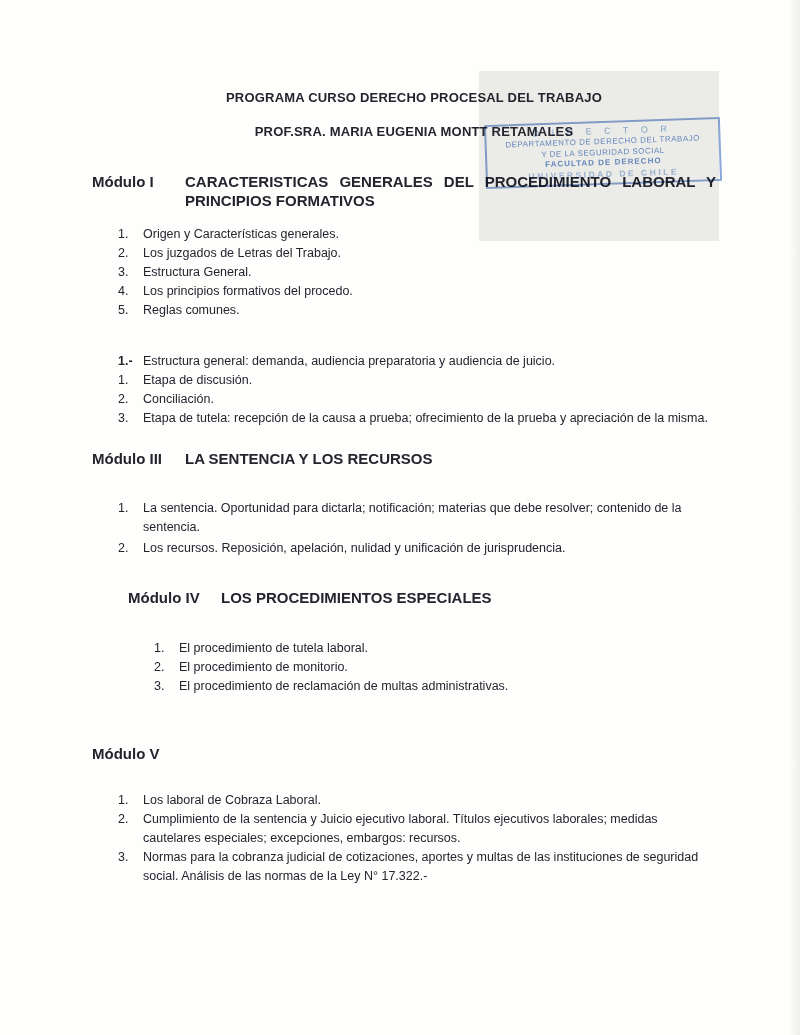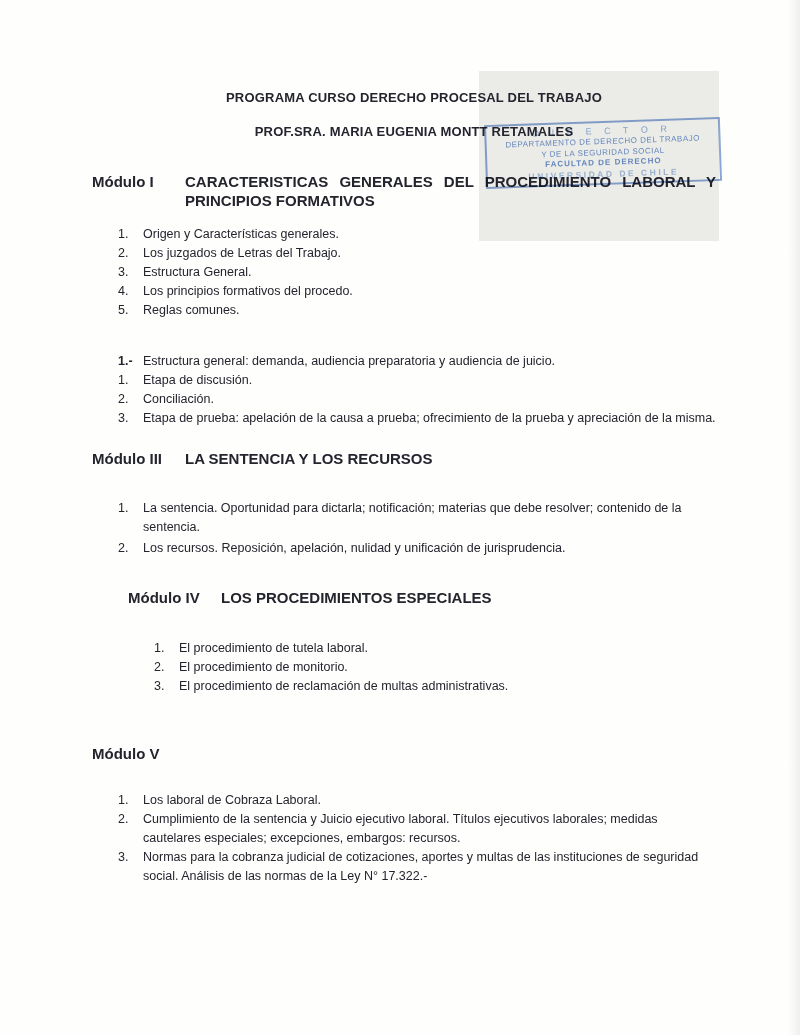--- a/index.html
+++ b/index.html
@@ -109,21 +109,21 @@
         <div class="item">
           <span class="num">1.</span>
           <span class="text">Etapa de discusión.</span>
         </div>
         <div class="item">
           <span class="num">2.</span>
           <span class="text">Conciliación.</span>
         </div>
         <div class="item">
           <span class="num">3.</span>
-          <span class="text">Etapa de prueba: apelación de la causa a prueba; ofrecimiento de la prueba y apreciación de la misma.</span>
+          <span class="text">Etapa de tutela: recepción de la causa a prueba; ofrecimiento de la prueba y apreciación de la misma.</span>
         </div>
       </div>
     </div>
 
     <div class="module m3">
       <div class="module-row">
         <div class="module-label">Módulo III</div>
         <div class="module-heading">LA SENTENCIA Y LOS RECURSOS</div>
       </div>
       <div class="items">

